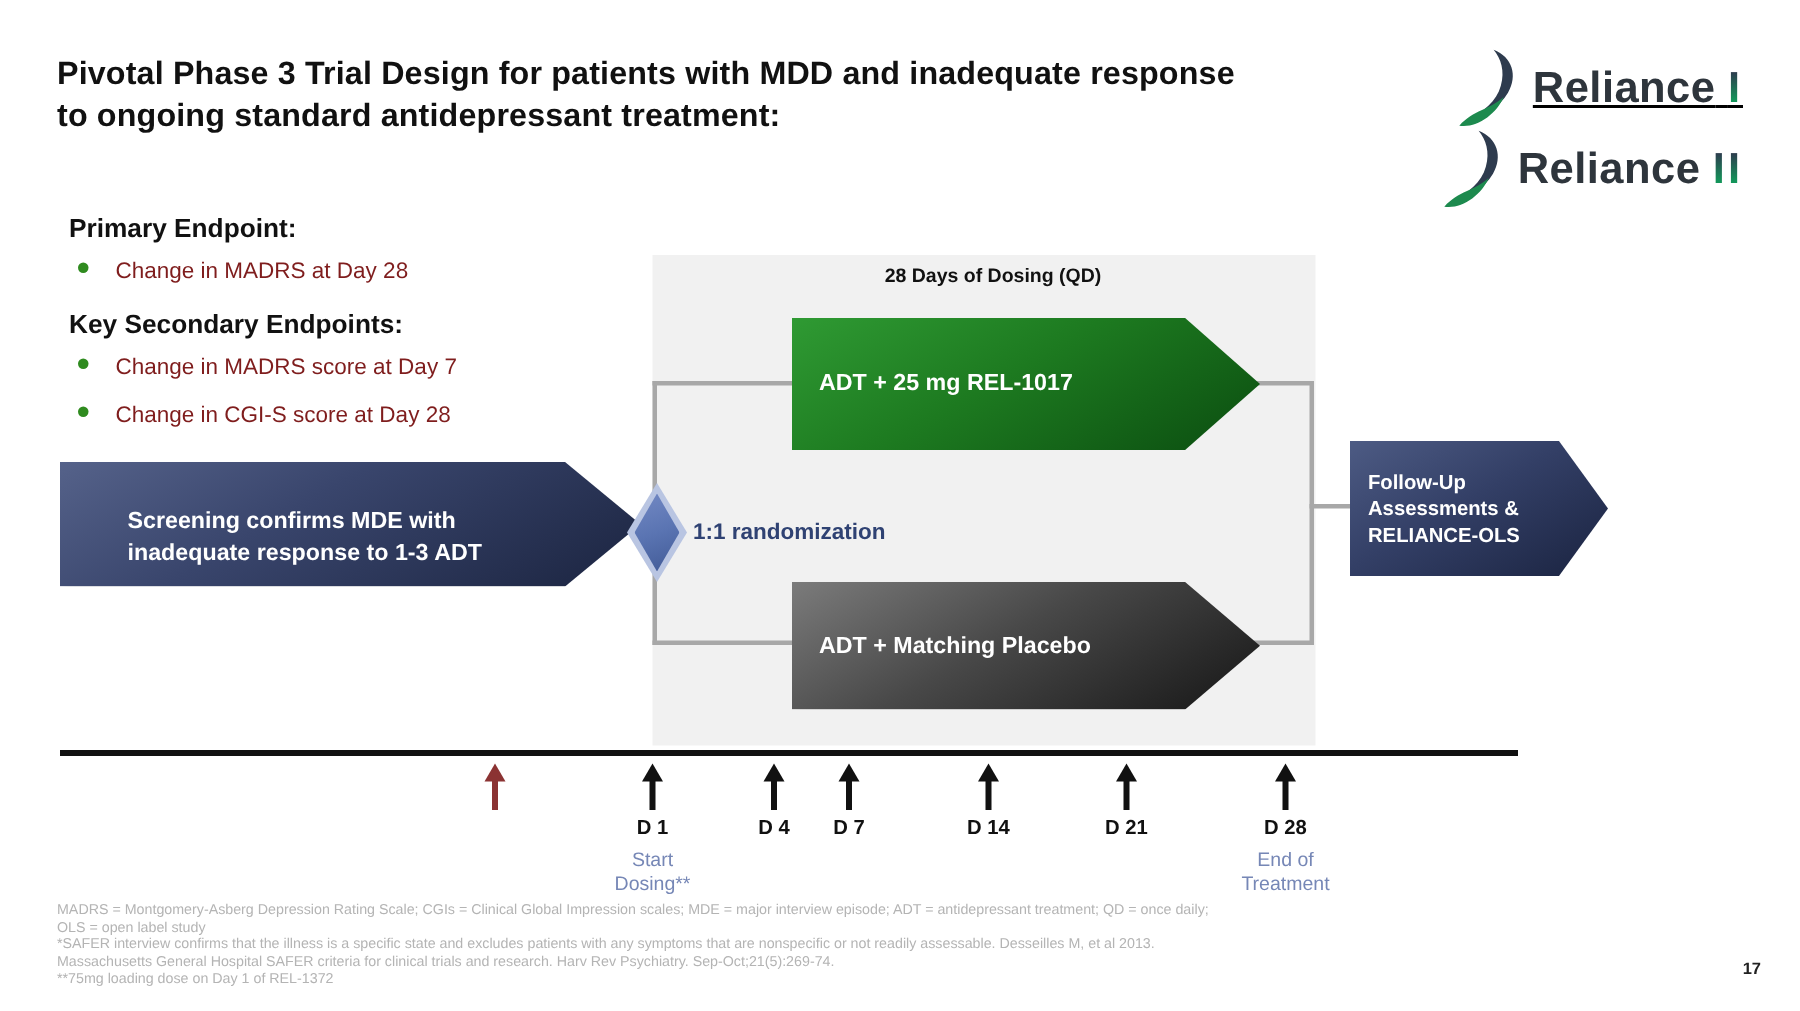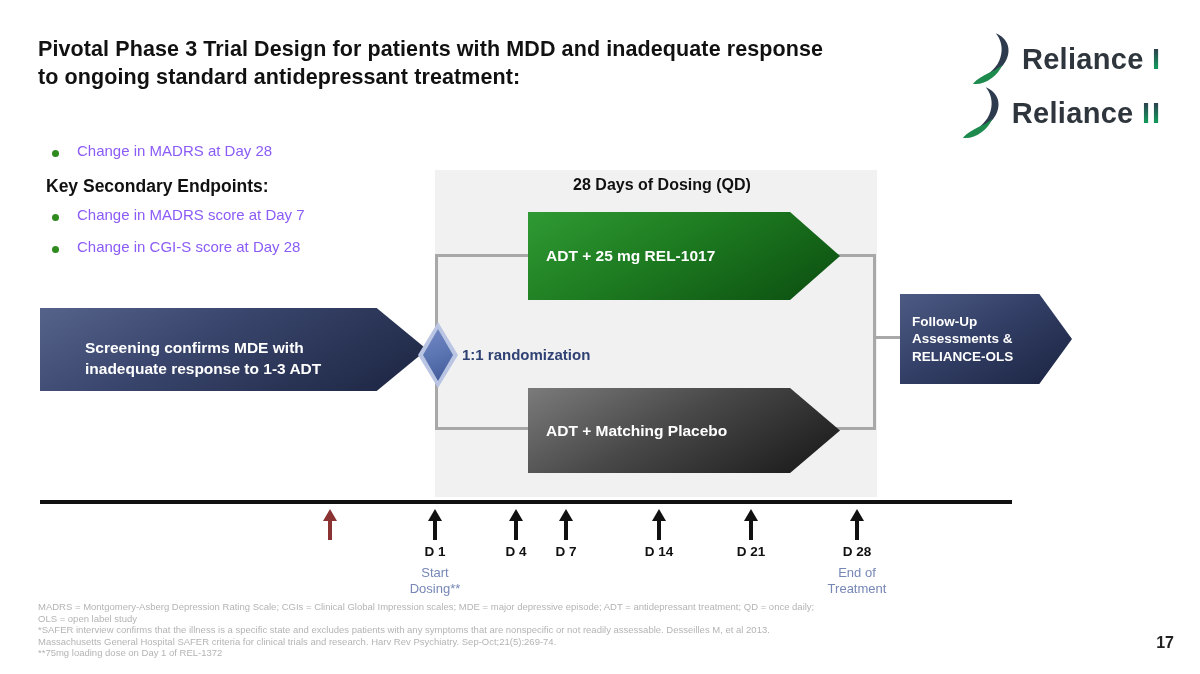--- a/index.html
+++ b/index.html
@@ -23,33 +23,33 @@
   
   .logo { right: 38px; display: flex; align-items: center; gap: 10px; }
   .logo svg { width: 42px; height: 54px; }
   .logo .wordmark { font-size: 29px; font-weight: bold; color: #2e353c; letter-spacing: .3px; }
   .logo .suffix {
     font-weight: bold;
     background: linear-gradient(#2e3b4e 15%, #13955a 75%);
     -webkit-background-clip: text; background-clip: text;
     color: transparent; letter-spacing: 2px;
   }
-  #logo-1 { top: 32px; }
+  #logo-1 { top: 32px; text-decoration: underline; }
   #logo-2 { top: 86px; }
 
   
   #endpoints { left: 46px; top: 142px; width: 370px; }
   .ep-heading { font-size: 17.5px; font-weight: bold; color: #111; margin-bottom: 9px; }
-  .ep-item { display: flex; align-items: flex-end; font-size: 15px; color: #8b5cf6; margin-bottom: 15px; }
+  .ep-item { display: flex; align-items: center; font-size: 15px; color: #7f1d1d; margin-bottom: 15px; }
   .bullet { width: 7px; height: 7px; border-radius: 50%; background: #2f8b1f; margin: 0 18px 0 6px; flex: 0 0 auto; position: relative; top: -2px; }
   .ep-gap { height: 2px; }
 
   
   #dosing-panel { left: 435px; top: 170px; width: 442px; height: 327px; background: #f1f1f1; }
-  #dosing-header { left: 435px; top: 176px; width: 454px; text-align: center; font-size: 16px; font-weight: bold; color: #111; }
+  #dosing-header { left: 435px; top: 176px; width: 454px; text-align: center; font-size: 13px; font-weight: bold; color: #111; }
 
   .flow-arrow {
     display: flex; align-items: center;
     color: #fff; font-weight: bold;
     filter: drop-shadow(3px 4px 3px rgba(0,0,0,.35));
   }
   #screening-arrow {
     left: 40px; top: 308px; width: 387px; height: 83px;
     clip-path: polygon(0 0, 87% 0, 100% 50%, 87% 100%, 0 100%);
     background: linear-gradient(150deg, #55628a 0%, #39456c 40%, #1b2440 100%);
@@ -108,21 +108,21 @@
   }
   .tick-arrow .stem { position: absolute; top: 11px; left: 5px; width: 4px; height: 20px; background: #111; }
   .tick.safer .head { border-bottom-color: #8b3333; }
   .tick.safer .stem { background: #8b3333; }
   .tick-label { font-size: 13.5px; font-weight: bold; color: #111; line-height: 1.25; }
   .tick.safer .tick-label { color: #9b9b9b; font-weight: normal; font-size: 13px; }
   .tick-sublabel { font-size: 13px; font-weight: normal; color: #7687b6; line-height: 1.25; margin-top: 4px; text-align: center; }
 
   
   #footnotes { left: 38px; top: 601px; width: 900px; font-size: 9.5px; color: #b4b4b4; line-height: 1.22; }
-  #page-number { right: 26px; bottom: 22px; font-size: 16px; font-weight: bold; color: #222; }
+  #page-number { right: 26px; bottom: 22px; font-size: 11px; font-weight: bold; color: #222; }
 </style>
 </head>
 <body>
 
 <div id="title" class="abs pre">Pivotal Phase 3 Trial Design for patients with MDD and inadequate response
 to ongoing standard antidepressant treatment:</div>
 
 <div id="logo-1" class="abs logo">
   <svg viewBox="0 0 44 56">
     <path d="M27 1 C40 6 44 19 37 31 C31 41 20 48 9 50 C20 44 29 37 32 26 C35 16 32 7 27 1 Z" fill="#2e3b4e"></path>
@@ -132,20 +132,21 @@
 </div>
 <div id="logo-2" class="abs logo">
   <svg viewBox="0 0 44 56">
     <path d="M27 1 C40 6 44 19 37 31 C31 41 20 48 9 50 C20 44 29 37 32 26 C35 16 32 7 27 1 Z" fill="#2e3b4e"></path>
     <path d="M3 54 C13 43 24 43 34 34 C29 46 15 56 3 54 Z" fill="#1d8a4e"></path>
   </svg>
   <div class="wordmark"><span>Reliance</span> <span class="suffix">II</span></div>
 </div>
 
 <div id="endpoints" class="abs">
+  <div class="ep-heading">Primary Endpoint:</div>
   <div class="ep-item">
     <span class="bullet"></span>
     <span>Change in MADRS at Day 28</span>
   </div>
   <div class="ep-gap"></div>
   <div class="ep-heading">Key Secondary Endpoints:</div>
   <div class="ep-item">
     <span class="bullet"></span>
     <span>Change in MADRS score at Day 7</span>
   </div>
@@ -227,20 +228,20 @@
   <div class="tick-arrow">
       <div class="head"></div>
       <div class="stem"></div>
     </div>
   <div class="tick-label">D 28</div>
   <div class="tick-sublabel pre">End of
 Treatment</div>
 </div>
 
 <div id="footnotes" class="abs">
-  <div>MADRS = Montgomery-Asberg Depression Rating Scale; CGIs = Clinical Global Impression scales; MDE = major depressive episode; ADT = antidepressant treatment; QD = once daily;</div>
+  <div>MADRS = Montgomery-Asberg Depression Rating Scale; CGIs = Clinical Global Impression scales; MDE = major interview episode; ADT = antidepressant treatment; QD = once daily;</div>
   <div>OLS = open label study</div>
   <div>*SAFER interview confirms that the illness is a specific state and excludes patients with any symptoms that are nonspecific or not readily assessable. Desseilles M, et al 2013.</div>
   <div>Massachusetts General Hospital SAFER criteria for clinical trials and research. Harv Rev Psychiatry. Sep-Oct;21(5):269-74.</div>
   <div>**75mg loading dose on Day 1 of REL-1372</div>
 </div>
 
 <div id="page-number" class="abs">17</div>
 
 </body></html>

